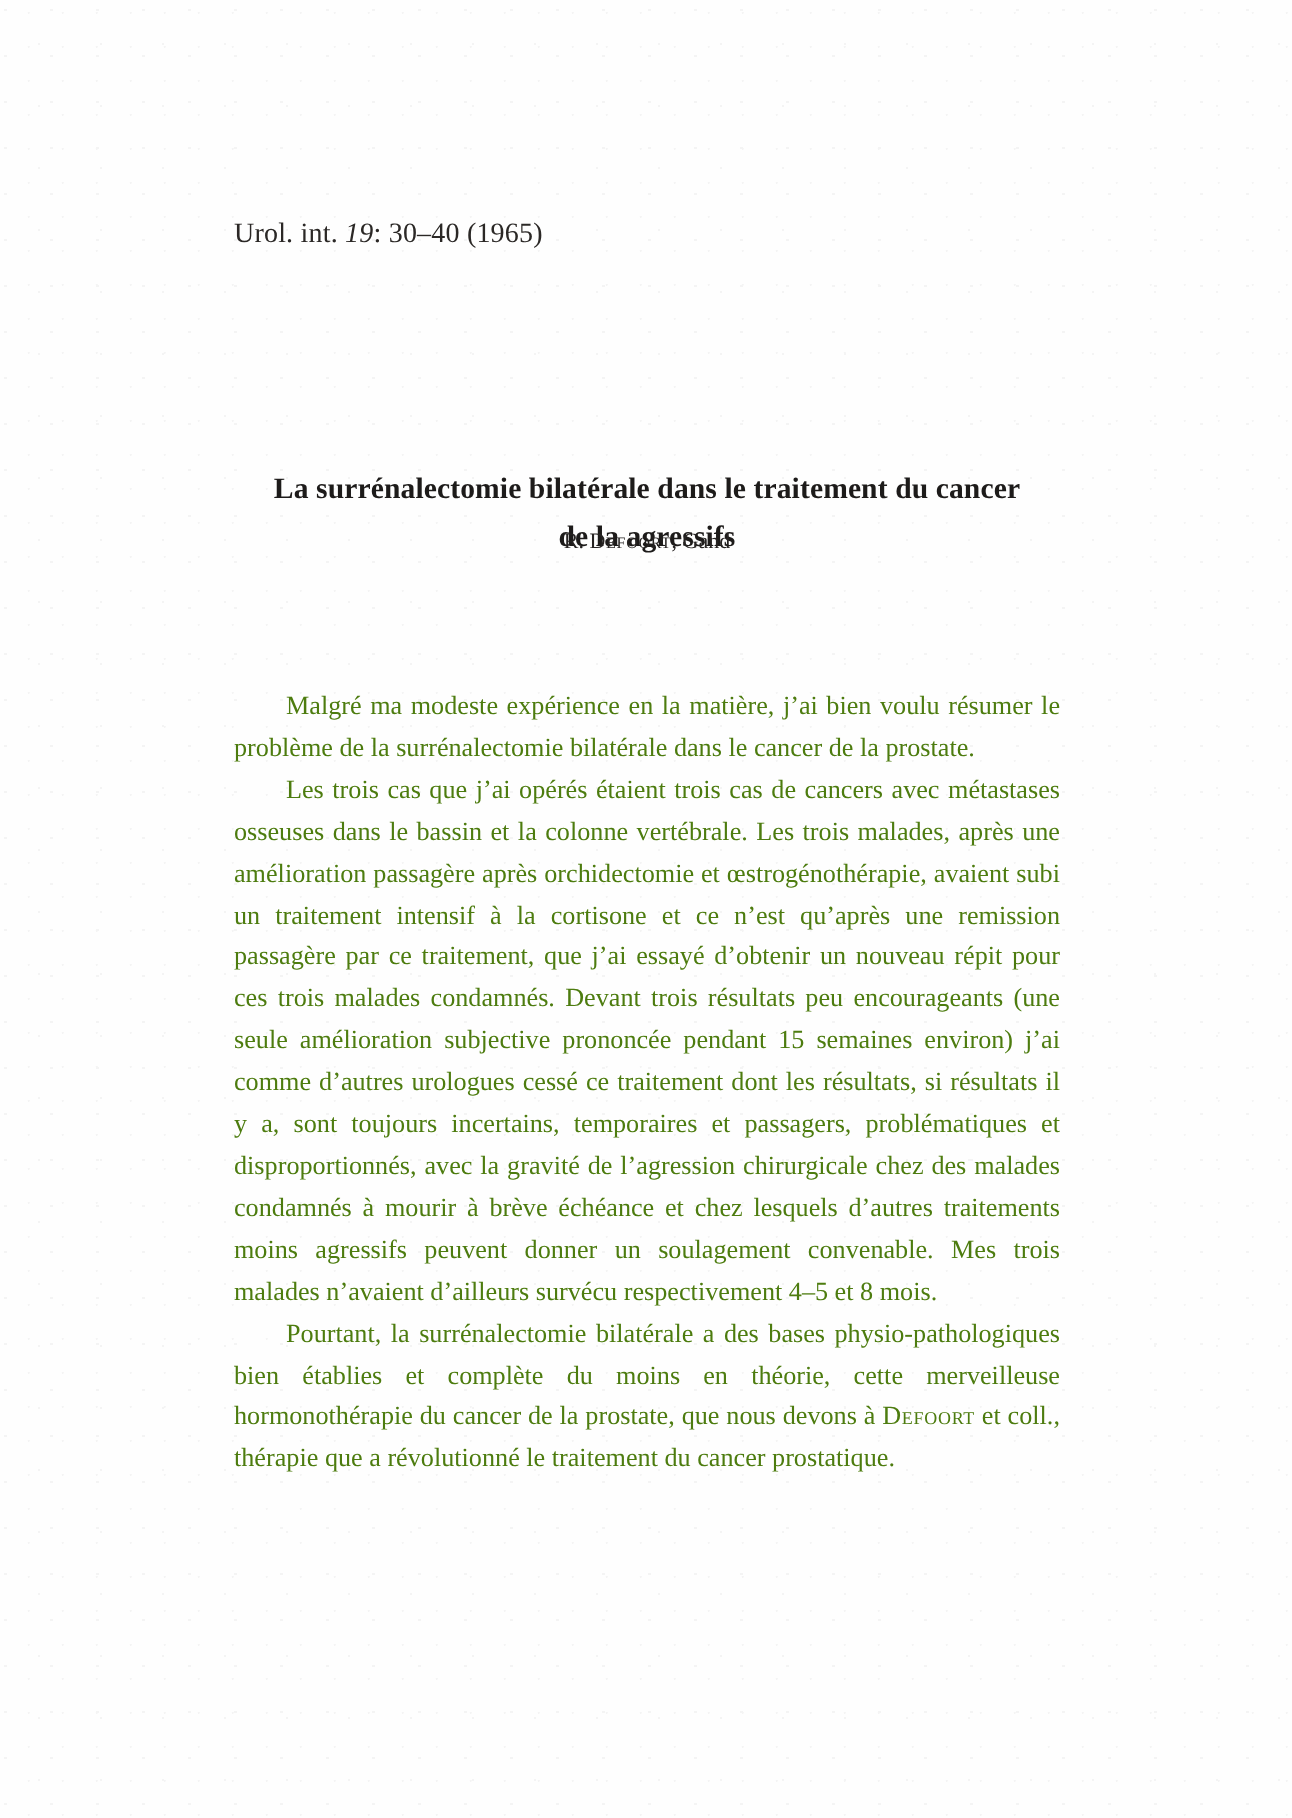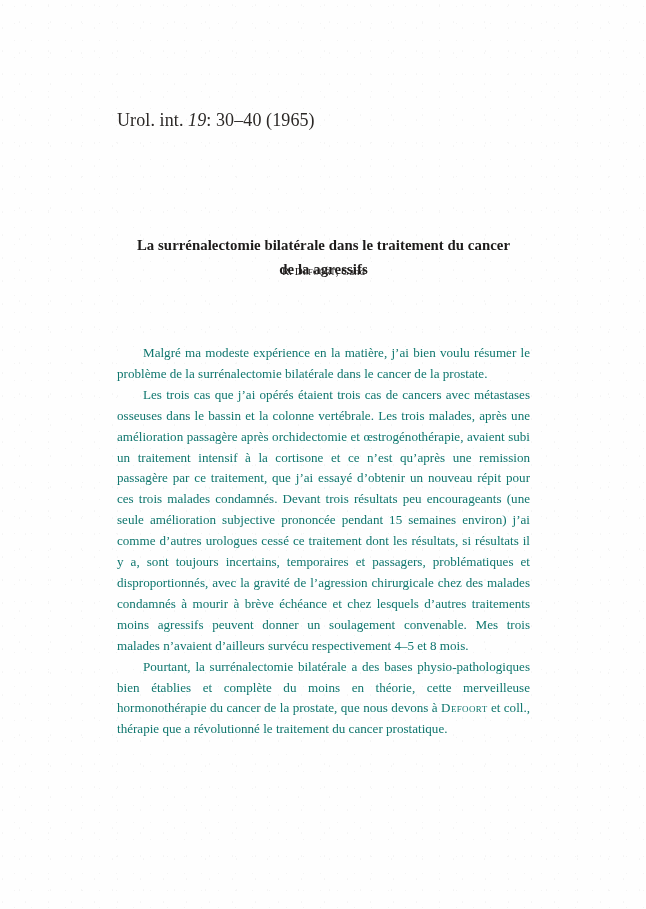--- a/index.html
+++ b/index.html
@@ -20,21 +20,21 @@
     position: absolute;
     inset: 0;
     background: #fefefe;
   }
 
   
   .journal-line {
     position: absolute;
     left: 117px;
     top: 110px;
-    font-size: 18px;
+    font-size: 14px;
     letter-spacing: 0.1px;
     color: #2b2826;
     white-space: nowrap;
   }
   .journal-line .vol {
     font-style: italic;
   }
 
   
   .article-title {
@@ -68,21 +68,21 @@
   
   .body-text {
     position: absolute;
     left: 117px;
     top: 343px;
     width: 413px;
     font-size: 13.1px;
     line-height: 20.9px;
     text-align: justify;
     text-justify: inter-word;
-    color: #0f766e;
+    color: #4d7c0f;
     hyphens: manual;
   }
   .body-text p {
     margin: 0;
     text-indent: 26px;
   }
 
   
   .grain {
     position: absolute;

